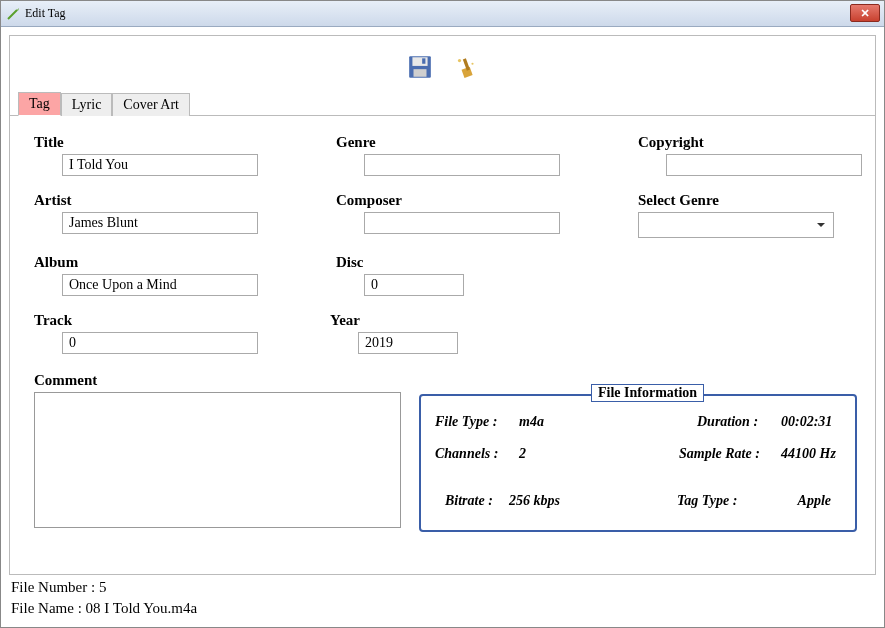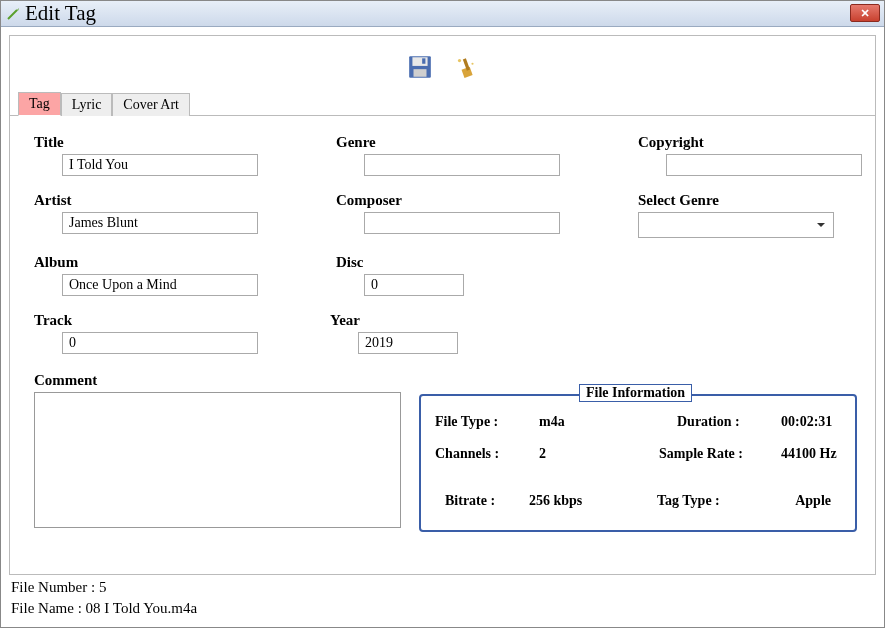--- a/index.html
+++ b/index.html
@@ -26,21 +26,21 @@
       display: flex;
       align-items: center;
       padding: 0 4px;
       position: relative;
     }
     .titlebar-icon {
       width: 16px; height: 16px;
       margin-right: 4px;
     }
     .titlebar-text {
-      font-size: 21px;
+      font-size: 12px;
       color: #000;
     }
     .close-btn {
       position: absolute;
       right: 4px;
       top: 3px;
       width: 30px;
       height: 18px;
       background: linear-gradient(to bottom, #e67a6e, #c8412f);
       border: 1px solid #8a2a1f;
@@ -173,34 +173,34 @@
     }
     .fileinfo-box {
       border: 2px solid #3a5ea8;
       border-radius: 4px;
       padding: 18px 14px 14px 14px;
       height: 138px;
     }
     .fileinfo-legend {
       position: absolute;
       top: -10px;
-      left: 160px;
+      left: 172px;
       background: #fff;
       padding: 0 6px;
       font-weight: bold;
       font-size: 14px;
       border: 1px solid #3a5ea8;
     }
     .fi-row {
       display: flex;
       justify-content: space-between;
       margin-bottom: 16px;
       font-size: 14px;
     }
-    .fi-row .fi-cell { display: flex; gap: 24px; align-items: center;}
+    .fi-row .fi-cell { display: flex; gap: 4px; align-items: center; font-style: italic;}
     .fi-label { font-weight: bold; min-width: 80px;}
     .fi-val { font-weight: bold; min-width: 60px; }
     .fi-row.last { margin-bottom: 0; padding: 0 10px; margin-top: 31px; }
     .status-area {
       border-top: none;
       padding: 2px 0 0 2px;
       font-size: 15px;
       line-height: 1.4;
     }
   </style>

